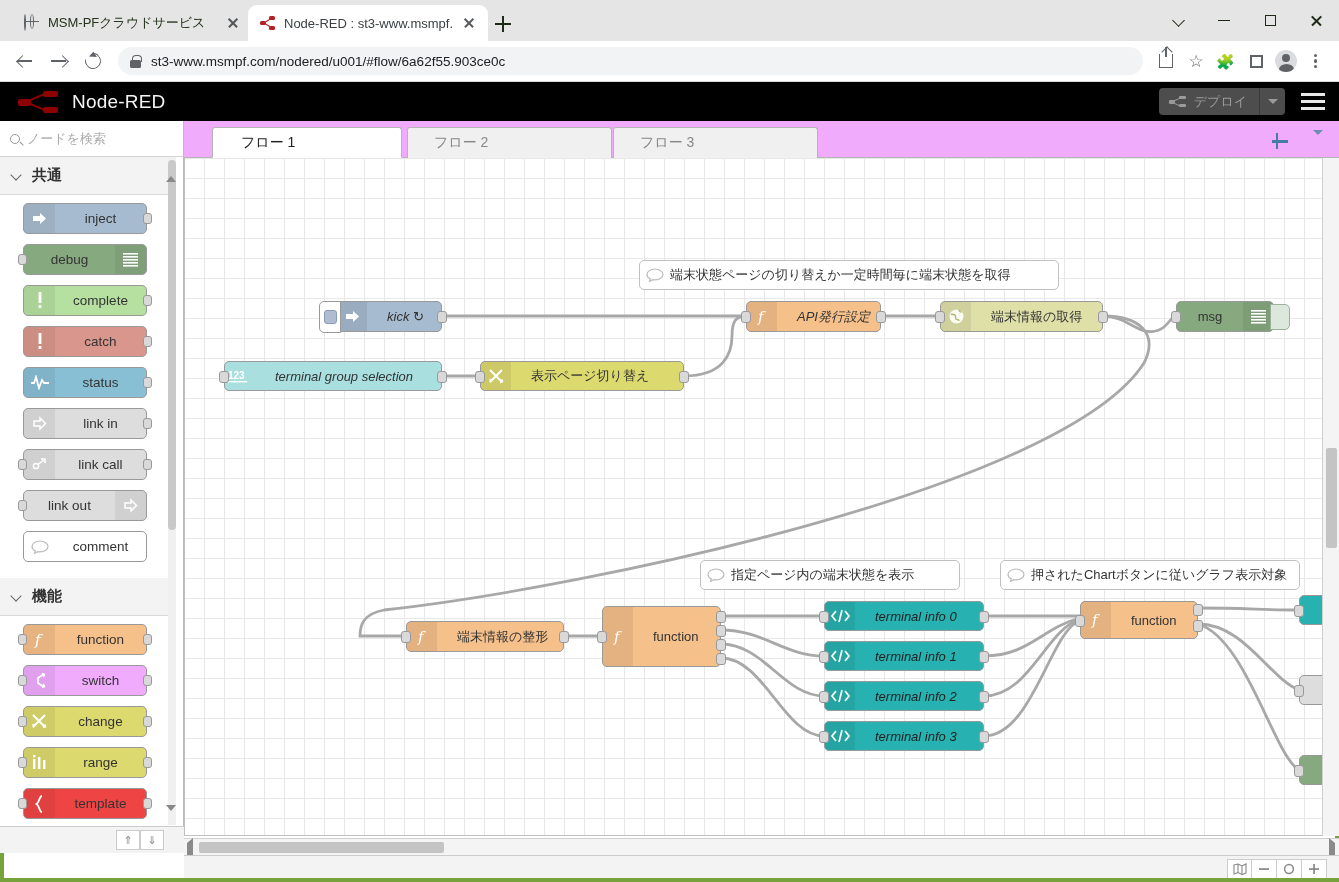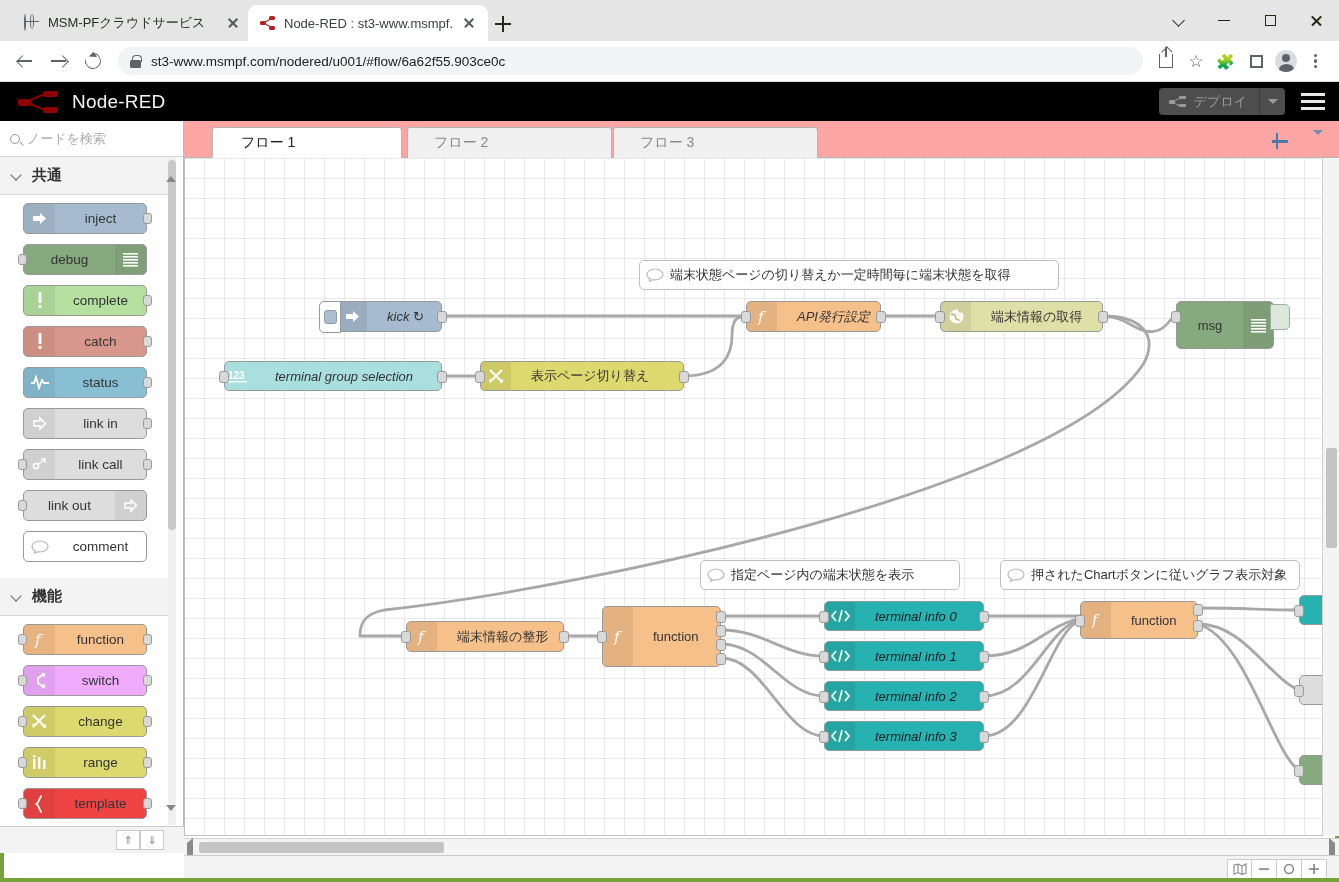--- a/index.html
+++ b/index.html
@@ -264,21 +264,21 @@
     justify-content: flex-end; padding-right: 20px; gap: 0;
   }
   .pf-btn {
     width: 24px; height: 20px; border: 1px solid #ccc; background: #fff;
     display: flex; align-items: center; justify-content: center; font-size: 11px; color: #888;
   }
 
   
   .tabbar {
     position: absolute; left: 184px; top: 121px; width: 1155px; height: 37px;
-    background: #fca5a5; border-bottom: 1px solid #b5b5b5;
+    background: #f0abfc; border-bottom: 1px solid #b5b5b5;
   }
   .flowtab {
     position: absolute; top: 6px; height: 31px; display: flex; align-items: center;
     justify-content: center; font-size: 14px; border: 1px solid #b5b5b5; border-bottom: none;
     border-radius: 3px 3px 0 0;
   }
   .flowtab.active { background: #fff; color: #222; border-bottom: 1px solid #fff; z-index: 3; }
   .flowtab.inactive { background: #f0f0f0; color: #888; }
   .tabbar-add { position: absolute; right: 48px; top: 9px; width: 22px; height: 22px; }
   .tabbar-add::before, .tabbar-add::after { content: ""; position: absolute; background: #4a7aa7; }
@@ -807,21 +807,21 @@
         <svg class="ico-svg" width="17" height="17" viewBox="0 0 17 17">
             <circle cx="8.5" cy="8.5" r="7" fill="#fff" opacity=".9"></circle>
             <path d="M3 6c2 1 3 0 4 1s0 3 1 4 3 0 3 2M11 2c0 1.5 1.5 1 2 2.5" fill="none" stroke="#b5b66a" stroke-width="1.4"></path>
           </svg>
       </span>
       <span class="fn-label">端末情報の取得</span>
       <span class="fport" style="left:-6px;top:9px;"></span>
       <span class="fport" style="right:-6px;top:9px;"></span>
     </div>
 
-    <div class="fnode" style="left:992px;top:143px;width:98px;height:48px;background:#87a980;">
+    <div class="fnode" style="left:992px;top:143px;width:98px;height:31px;background:#87a980;">
       <span class="fn-ico right">
         <svg class="ico-svg" width="15" height="15" viewBox="0 0 15 15">
             <g fill="#fff">
               <rect y="1" width="15" height="1.6"></rect>
               <rect y="4" width="15" height="1.6"></rect>
               <rect y="7" width="15" height="1.6"></rect>
               <rect y="10" width="15" height="1.6"></rect>
               <rect y="13" width="15" height="1.6"></rect>
             </g>
           </svg>

